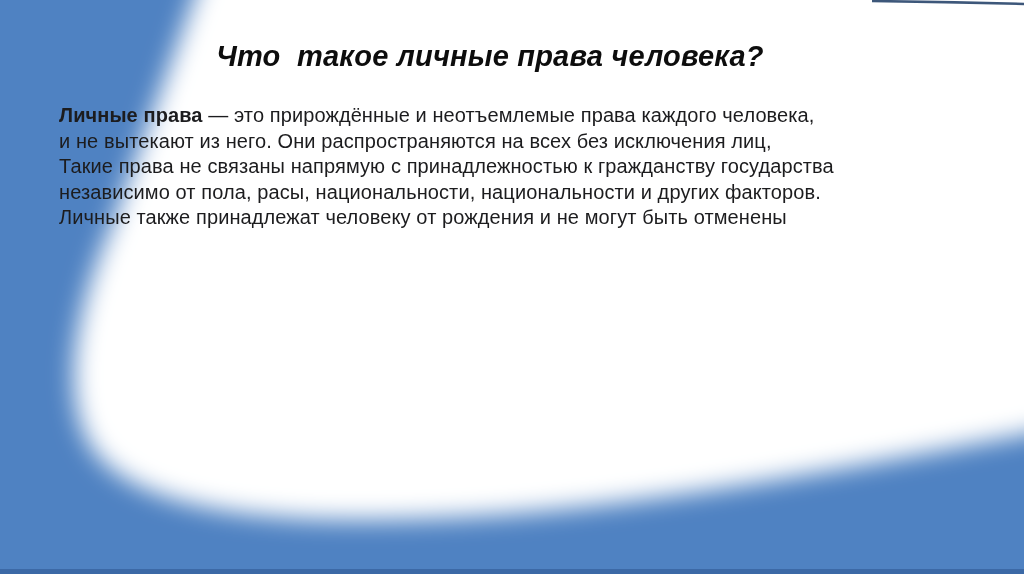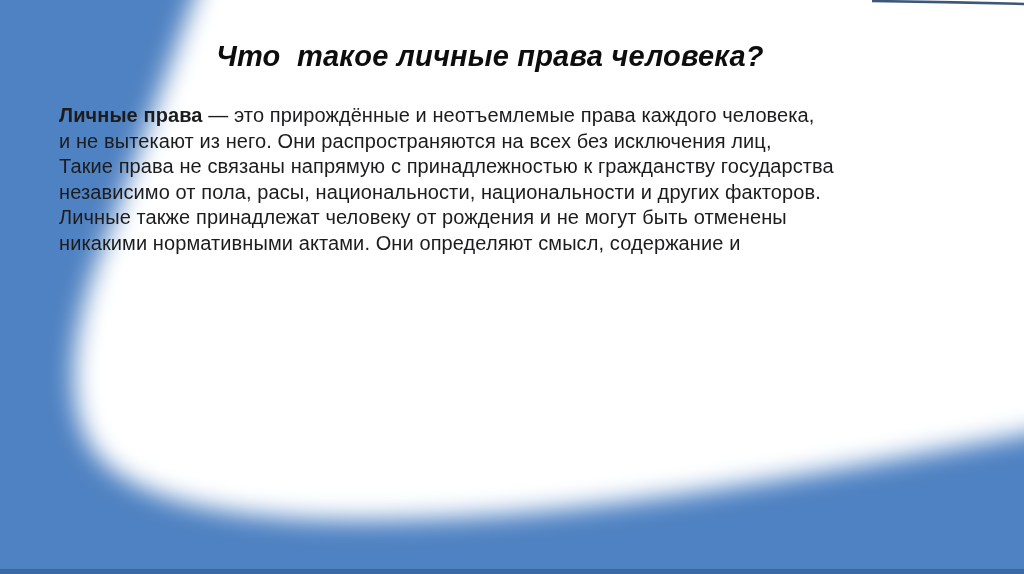--- a/index.html
+++ b/index.html
@@ -95,16 +95,15 @@
   </svg>
 
   <h1 class="title">Что  такое личные права человека?</h1>
 
   <div class="body">
     <div class="line"><b>Личные права</b><span> — это прирождённые и неотъемлемые права каждого человека,</span></div>
     <div class="line"><span>и не вытекают из него. Они распространяются на всех без исключения лиц,</span></div>
     <div class="line"><span>Такие права не связаны напрямую с принадлежностью к гражданству государства</span></div>
     <div class="line"><span>независимо от пола, расы, национальности, национальности и других факторов.</span></div>
     <div class="line"><span>Личные также принадлежат человеку от рождения и не могут быть отменены</span></div>
-    <div class="line"><span>никакими нормативными актами. Они определяют смысл, содержание и</span></div>
   </div>
 
 </div>
 
 </body></html>

